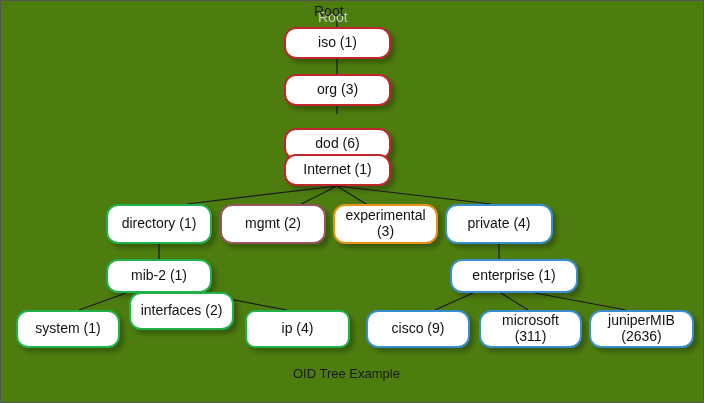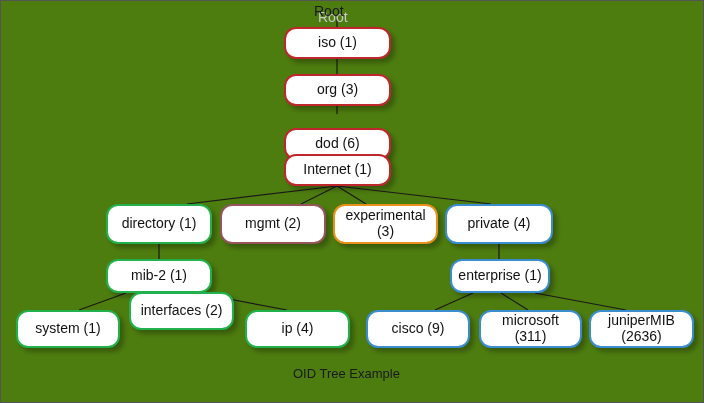--- a/index.html
+++ b/index.html
@@ -97,24 +97,24 @@
   <div id="nodes-layer">
       <div class="node" style="left: 283px; top: 26px; width: 107px; height: 32px; border-color: rgb(192, 39, 45);"><span class="node-label">iso (1)</span></div>
       <div class="node" style="left: 283px; top: 73px; width: 107px; height: 32px; border-color: rgb(192, 39, 45); align-items: center;"><span class="node-label">org (3)</span></div>
       <div class="node" style="left: 283px; top: 127px; width: 107px; height: 32px; border-color: rgb(192, 39, 45);"><span class="node-label">dod (6)</span></div>
       <div class="node" style="left: 283px; top: 153px; width: 107px; height: 32px; border-color: rgb(192, 39, 45);"><span class="node-label">Internet (1)</span></div>
       <div class="node" style="left: 105px; top: 203px; width: 106px; height: 40px; border-color: rgb(34, 177, 76);"><span class="node-label">directory (1)</span></div>
       <div class="node" style="left: 219px; top: 203px; width: 106px; height: 40px; border-color: rgb(149, 85, 90);"><span class="node-label">mgmt (2)</span></div>
       <div class="node" style="left: 332px; top: 203px; width: 105px; height: 40px; border-color: rgb(232, 144, 26);"><span class="node-label">experimental (3)</span></div>
       <div class="node" style="left: 444px; top: 203px; width: 108px; height: 40px; border-color: rgb(58, 142, 208);"><span class="node-label">private (4)</span></div>
       <div class="node" style="left: 105px; top: 258px; width: 106px; height: 34px; border-color: rgb(34, 177, 76);"><span class="node-label">mib-2 (1)</span></div>
-      <div class="node" style="left: 449px; top: 258px; width: 100px; height: 34px; border-color: rgb(58, 142, 208);"><span class="node-label">enterprise (1)</span></div>
+      <div class="node" style="left: 449px; top: 258px; width: 128px; height: 34px; border-color: rgb(58, 142, 208);"><span class="node-label">enterprise (1)</span></div>
       <div class="node" style="left: 15px; top: 309px; width: 104px; height: 38px; border-color: rgb(34, 177, 76);"><span class="node-label">system (1)</span></div>
       <div class="node" style="left: 128px; top: 291px; width: 105px; height: 38px; border-color: rgb(34, 177, 76);"><span class="node-label">interfaces (2)</span></div>
-      <div class="node" style="left: 244px; top: 309px; width: 105px; height: 38px; border-color: rgb(34, 177, 76);"><span class="node-label">ip (4)</span></div>
+      <div class="node" style="left: 244px; top: 309px; width: 105px; height: 38px; border-color: rgb(34, 177, 76); border-radius: 10px;"><span class="node-label">ip (4)</span></div>
       <div class="node" style="left: 365px; top: 309px; width: 104px; height: 38px; border-color: rgb(58, 142, 208);"><span class="node-label">cisco (9)</span></div>
       <div class="node" style="left: 478px; top: 309px; width: 103px; height: 38px; border-color: rgb(58, 142, 208);"><span class="node-label">microsoft (311)</span></div>
       <div class="node" style="left: 588px; top: 309px; width: 105px; height: 38px; border-color: rgb(58, 142, 208);"><span class="node-label">juniperMIB (2636)</span></div>
     </div>
 
   <span class="caption" style="left: 292px; top: 365px;">OID Tree Example</span>
 
 </div>
 
 </body></html>

